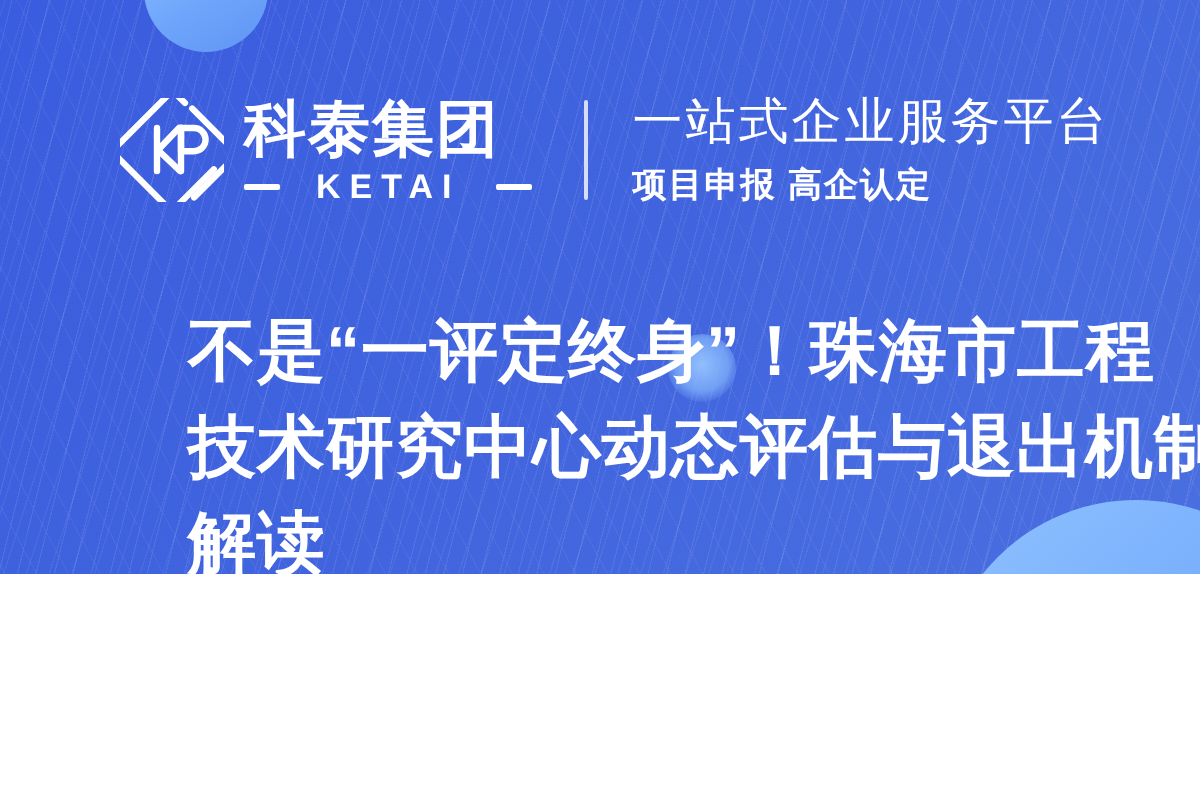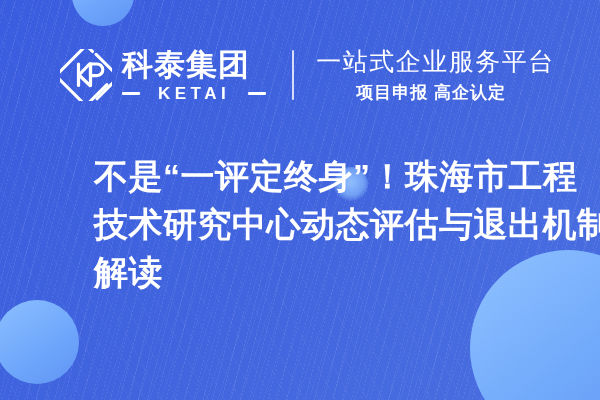--- a/index.html
+++ b/index.html
@@ -7,21 +7,21 @@
     padding: 0;
     background: #ffffff;
   }
   body {
     font-family: "Liberation Sans", "DejaVu Sans", sans-serif;
   }
 
   .banner {
     position: relative;
     width: 600px;
-    height: 400px;
+    height: 287px;
     overflow: hidden;
     background: #4063de;
   }
 
   
   .bg-gradient {
     position: absolute;
     inset: 0;
     background:
       linear-gradient(135deg, #3a5cdf 0%, #4063de 45%, #4a6fe0 100%);
@@ -165,21 +165,20 @@
     white-space: nowrap;
   }
   .tagline-sub {
     color: #ffffff;
     font-size: 17px;
     font-weight: bold;
     letter-spacing: 1px;
     line-height: 1.2;
     margin-top: 6px;
     white-space: nowrap;
-    margin-left: 40px;
   }
 
   
   .excl-glow {
     position: absolute;
     left: 334px;
     top: 167px;
     width: 34px;
     height: 34px;
     border-radius: 50%;

